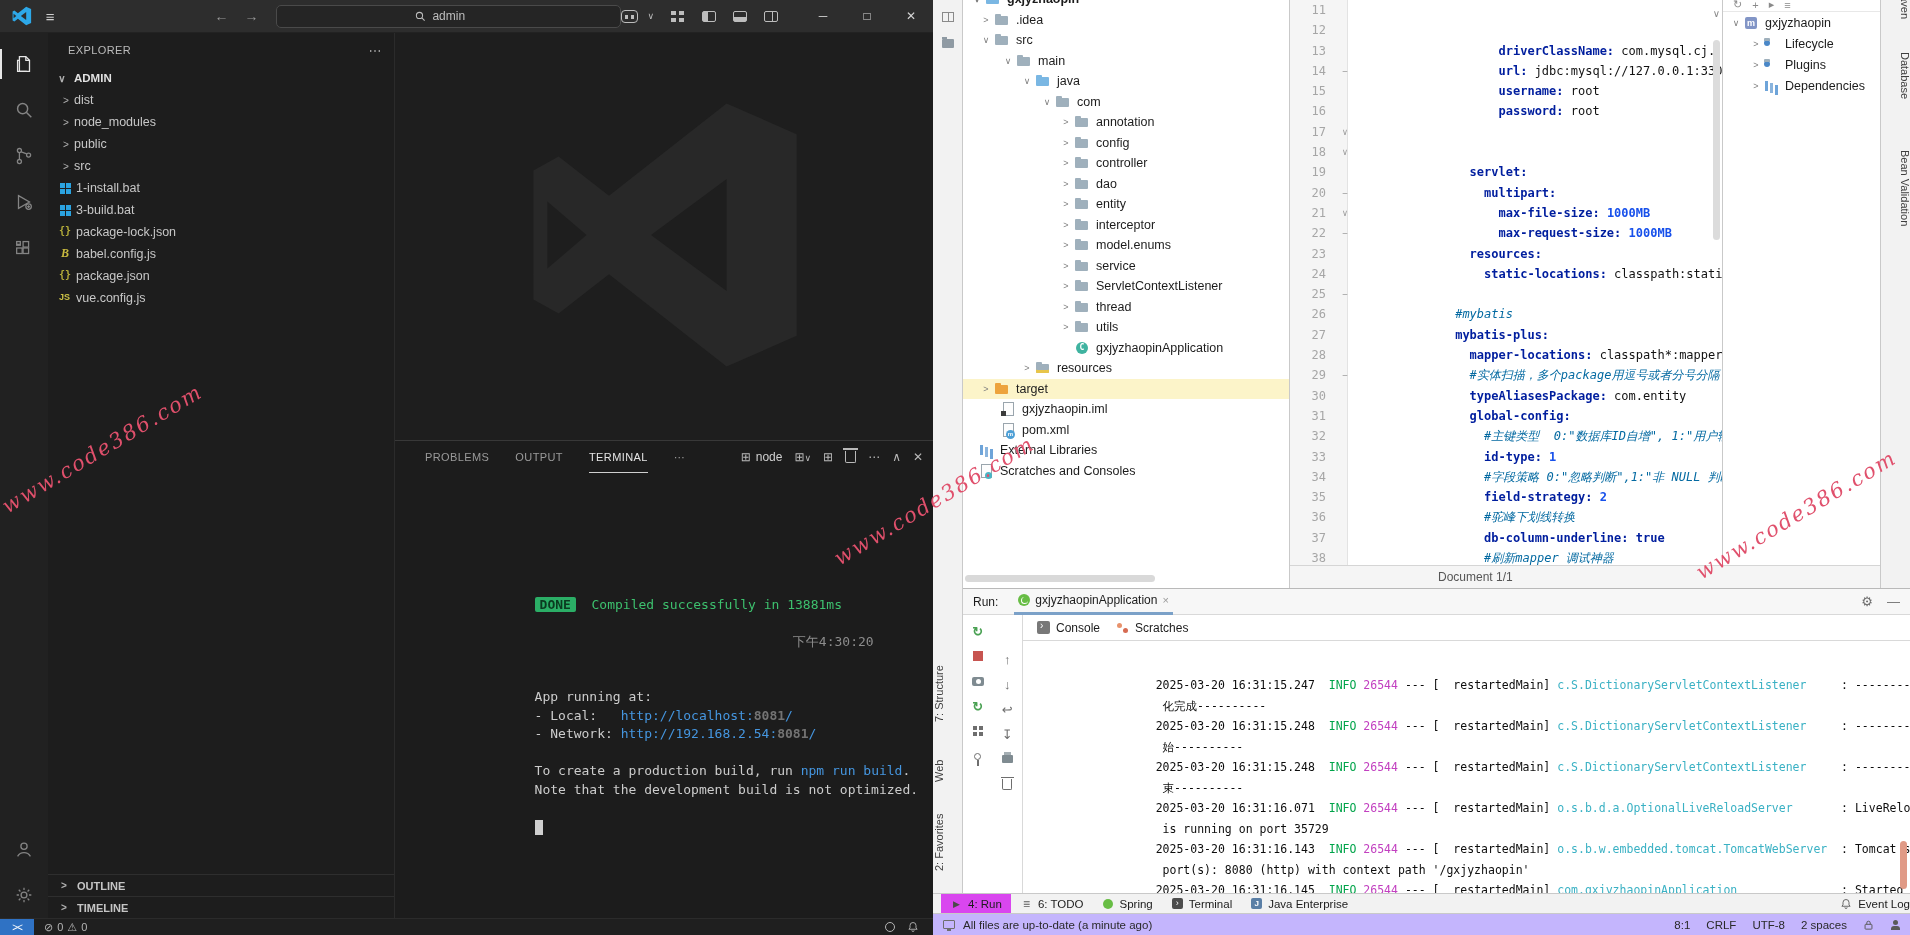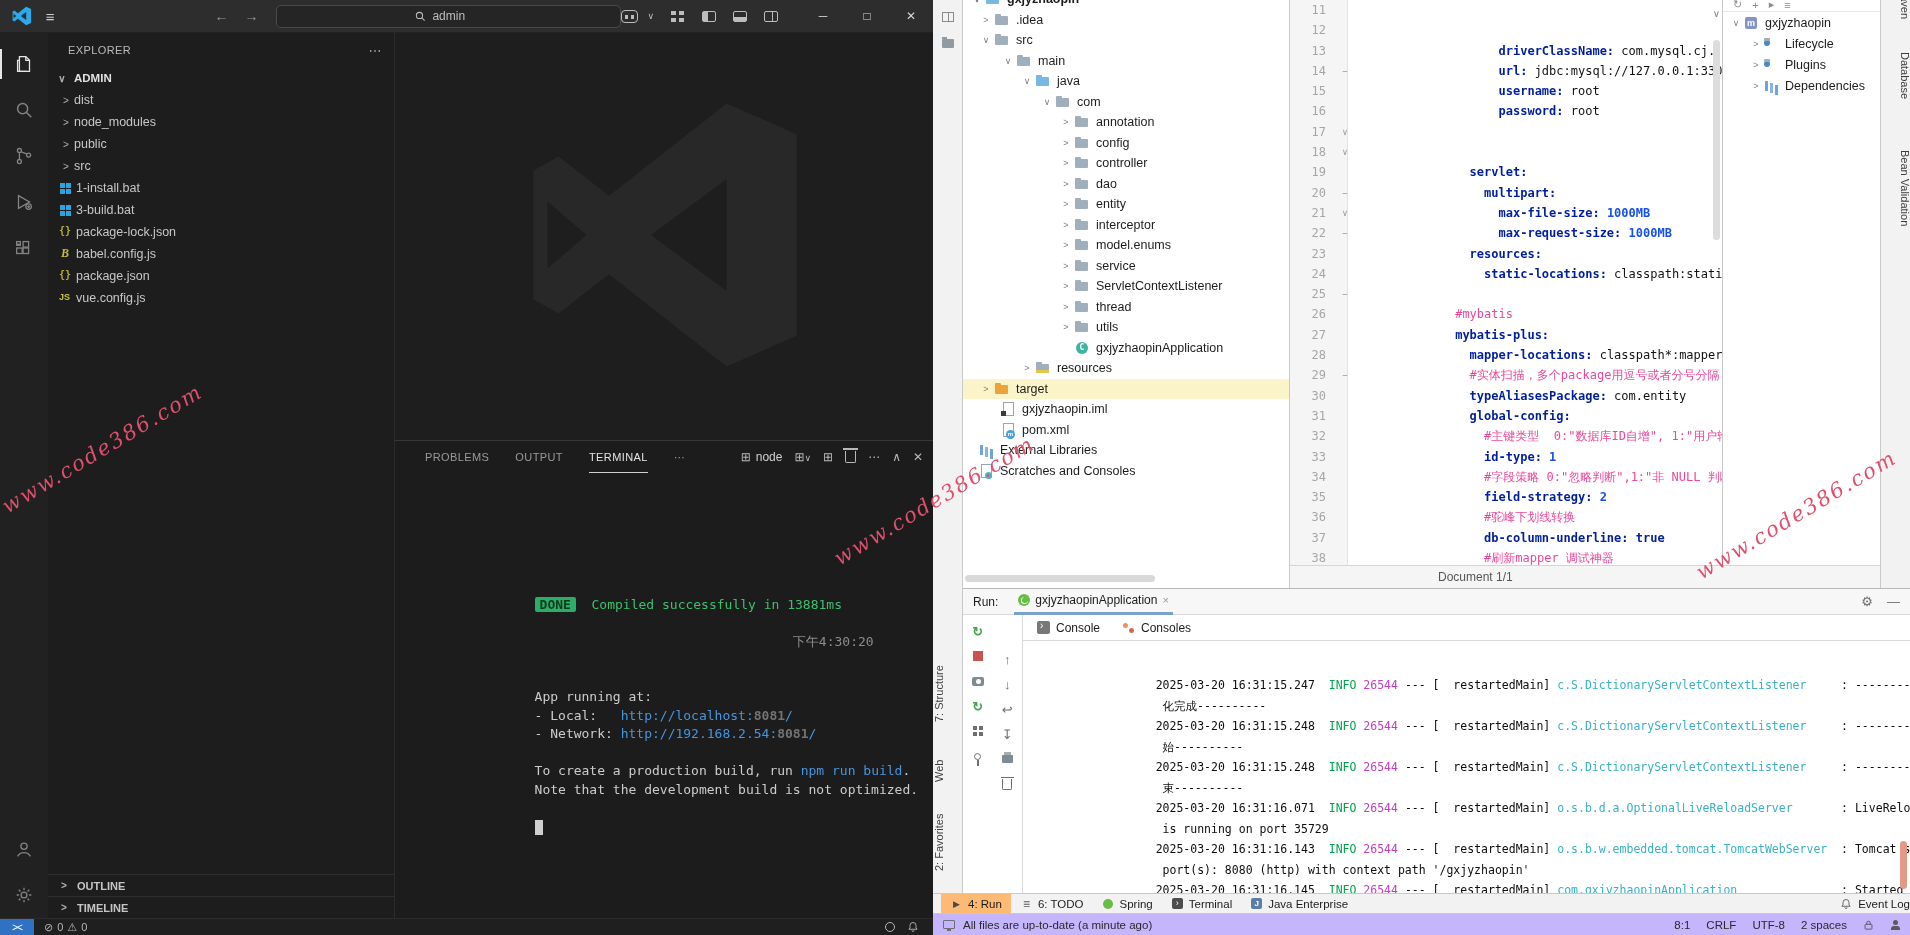--- a/index.html
+++ b/index.html
@@ -110,21 +110,21 @@
   .ij-editor{width:433px;flex:0 0 433px;background:#fff;position:relative;border-right:1px solid #c9c9c9;overflow:hidden}
   .egutterbg{position:absolute;left:0;top:0;bottom:23px;width:58px;background:#f5f5f5;border-right:1px solid #e3e3e3}
   .elines{position:absolute;left:0;top:0;right:0;bottom:23px;overflow:hidden;font:12px/20.3px "DejaVu Sans Mono",monospace}
   .eline{display:flex;height:20.3px;white-space:pre}
   .lnum{width:46px;flex:0 0 46px;text-align:right;padding-right:10px;color:#a6a6a6}
   .lfold{width:18px;flex:0 0 18px;text-align:center;color:#9a9a9a;font-size:9px}
   .lcode .k{color:#001e9e;font-weight:bold}
   .lcode .v{color:#121212}
   .lcode .n{color:#1750eb;font-weight:bold}
   .lcode .b{color:#001e9e;font-weight:bold}
-  .lcode .c{color:#ec4899;}
+  .lcode .c{color:#0369a1;font-style:italic}
   .escroll{position:absolute;right:2px;top:40px;width:7px;height:200px;background:#dcdcdc;border-radius:4px}
   .ecollapse{position:absolute;right:2px;top:8px;color:#8a8a8a;font-size:10px}
   .docbar{position:absolute;left:327px;right:30px;bottom:0;height:23px;background:#f5f5f5;border-top:1px solid #d5d5d5;font-size:12px;color:#565656;display:flex;align-items:center;padding-left:148px;z-index:3}
   .ij-maven{width:157px;flex:0 0 157px;background:#fff;position:relative;overflow:hidden}
   .mvn-toolbar{height:12px;display:flex;gap:10px;color:#8a8a8a;font-size:11px;padding-left:10px;overflow:hidden;align-items:flex-end;border-bottom:1px solid #e8e8e8}
   .mrow{height:21px;display:flex;align-items:center;font-size:12.5px;white-space:nowrap}
   .mrow .tchev{width:14px;flex:0 0 14px}
   .m-ind0{padding-left:6px}.m-ind1{padding-left:26px}
   .ij-rstripe{width:30px;flex:0 0 30px;background:#f2f2f2;border-left:1px solid #c9c9c9;position:relative}
   .ij-run{position:absolute;left:30px;top:588px;width:947px;height:305px;background:#fff;border-top:1px solid #b9b9b9;display:flex;flex-direction:column}
@@ -145,37 +145,37 @@
   .ric-cam::before{content:"";position:absolute;left:4px;top:2px;width:5px;height:5px;border-radius:50%;background:#fff}
   .ric-springre{color:#4aa153;font-weight:bold}
   .ric-grid::before{content:"";width:4px;height:4px;background:#6e6e6e;box-shadow:6px 0 0 #6e6e6e,0 6px 0 #6e6e6e,6px 6px 0 #6e6e6e;display:block;margin:-5px 0 0 -5px}
   .ric-pin{width:7px;height:7px;border:1.5px solid #6e6e6e;border-radius:50%;position:relative}
   .ric-pin::before{content:"";position:absolute;left:2px;top:6px;width:1.5px;height:6px;background:#6e6e6e}
   .ric-print{width:11px;height:8px;background:#7f8b91;position:relative;border-radius:1px}
   .ric-print::before{content:"";position:absolute;left:2px;top:-3px;width:7px;height:3px;background:#a5afb4}
   .ric-trash2{width:10px;height:11px;border:1px solid #6e6e6e;border-top:0;border-radius:0 0 2px 2px;position:relative}
   .ric-trash2::before{content:"";position:absolute;left:-2px;top:-2px;width:13px;height:1.5px;background:#6e6e6e}
   .run-main{flex:1;display:flex;flex-direction:column;min-width:0}
-  .ctabs{height:26px;border-bottom:1px solid #d9d9d9;display:flex;align-items:center;gap:22px;padding-left:14px;flex:0 0 26px;font-size:12px}
+  .ctabs{height:26px;border-bottom:1px solid #d9d9d9;display:flex;align-items:center;gap:16px;padding-left:14px;flex:0 0 26px;font-size:12px}
   .ctab{display:flex;align-items:center;gap:6px;cursor:pointer;color:#1c1c1c}
   .ci-console{width:13px;height:13px;background:#787878;border-radius:2px;position:relative;display:inline-block}
   .ci-console::before{content:"›";position:absolute;left:3px;top:-1px;color:#fff;font-size:10px}
   .ci-endpoints{width:13px;height:13px;position:relative;display:inline-block}
   .ci-endpoints::before{content:"";position:absolute;left:1px;top:2px;width:5px;height:5px;border-radius:50%;background:#e8926c;box-shadow:6px 5px 0 #d66b52}
   .console{flex:1;overflow:hidden;position:relative;font:11.5px/20.5px "DejaVu Sans Mono",monospace;padding-left:8px}
   .centries{margin-top:-7px}
   .cline{white-space:pre;height:20.5px}
   .cline .t{color:#0d0d0d}
   .cline .i{color:#00a44a}
   .cline .p{color:#c240c0}
   .cline .g{color:#3ab1c4}
   .cscroll{position:absolute;right:3px;bottom:4px;width:7px;height:48px;background:#e09a86;border-radius:4px}
   .ij-toolbar{position:absolute;left:0;right:0;top:893px;height:20px;background:#f2f2f2;border-top:1px solid #c9c9c9;display:flex;align-items:center;font-size:11.5px;color:#1c1c1c;padding-left:8px}
   .tb-item{display:flex;align-items:center;gap:5px;padding:0 9px;height:20px;cursor:pointer}
-  .tb-item.active{background:#fdba74}
+  .tb-item.active{background:#d946ef}
   .bi{width:13px;height:13px;display:inline-flex;align-items:center;justify-content:center}
   .bi-run::before{content:"▶";color:#4a4a4a;font-size:9px}
   .bi-todo::before{content:"≡";color:#5a5a5a;font-size:12px}
   .bi-spring::before{content:"";width:10px;height:10px;border-radius:50%;background:#68bd45}
   .bi-term::before{content:"›";width:11px;height:11px;background:#4d4d4d;border-radius:2px;color:#fff;font-size:9px;text-align:center;line-height:10px}
   .bi-jee::before{content:"J";width:11px;height:11px;background:#5a7fa6;border-radius:2px;color:#fff;font-size:8px;font-weight:bold;text-align:center;line-height:11px}
   .tb-right{margin-left:auto;display:flex;align-items:center;gap:6px;cursor:pointer}
   .ij-status{position:absolute;left:0;right:0;top:913px;height:22px;background:#c4b5fd;border-top:1px solid #c9c9c9;display:flex;align-items:center;font-size:11.5px;color:#2a2a2a;padding:0 10px}
   .monitor{width:12px;height:9px;border:1px solid #6e6e6e;border-radius:1px;position:relative;display:inline-block;margin-right:8px}
   .monitor::before{content:"";position:absolute;left:3px;bottom:-3px;width:4px;height:2px;background:#6e6e6e}
@@ -873,21 +873,21 @@
         </div>
         <div class="run-main">
           <div class="ctabs">
 
           <span class="ctab">
                 <span class="ci-console"></span>
                 <span>Console</span>
               </span>
               <span class="ctab">
                 <span class="ci-endpoints"></span>
-                <span>Consoles</span>
+                <span>Scratches</span>
               </span>
             </div>
           <div class="console">
             <div class="centries">
 
             <div class="centry">
                   <div class="cline">
                     
                   <span class="t">2025-03-20 16:31:15.247  </span><span class="i">INFO</span><span class="p"> 26544</span><span class="t"> --- [  restartedMain] </span><span class="g">c.S.DictionaryServletContextListener</span><span class="t">     : ----------字典表初始</span></div>
                   <div class="cline">

